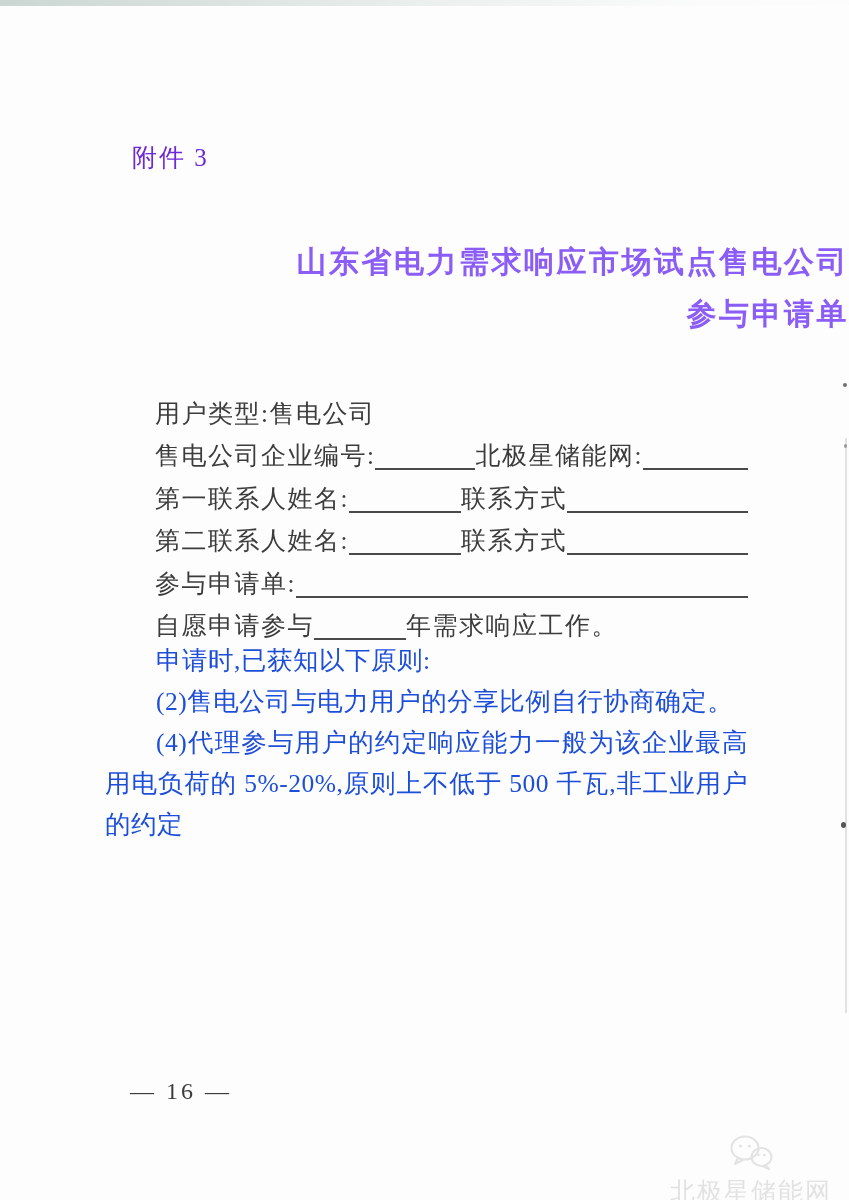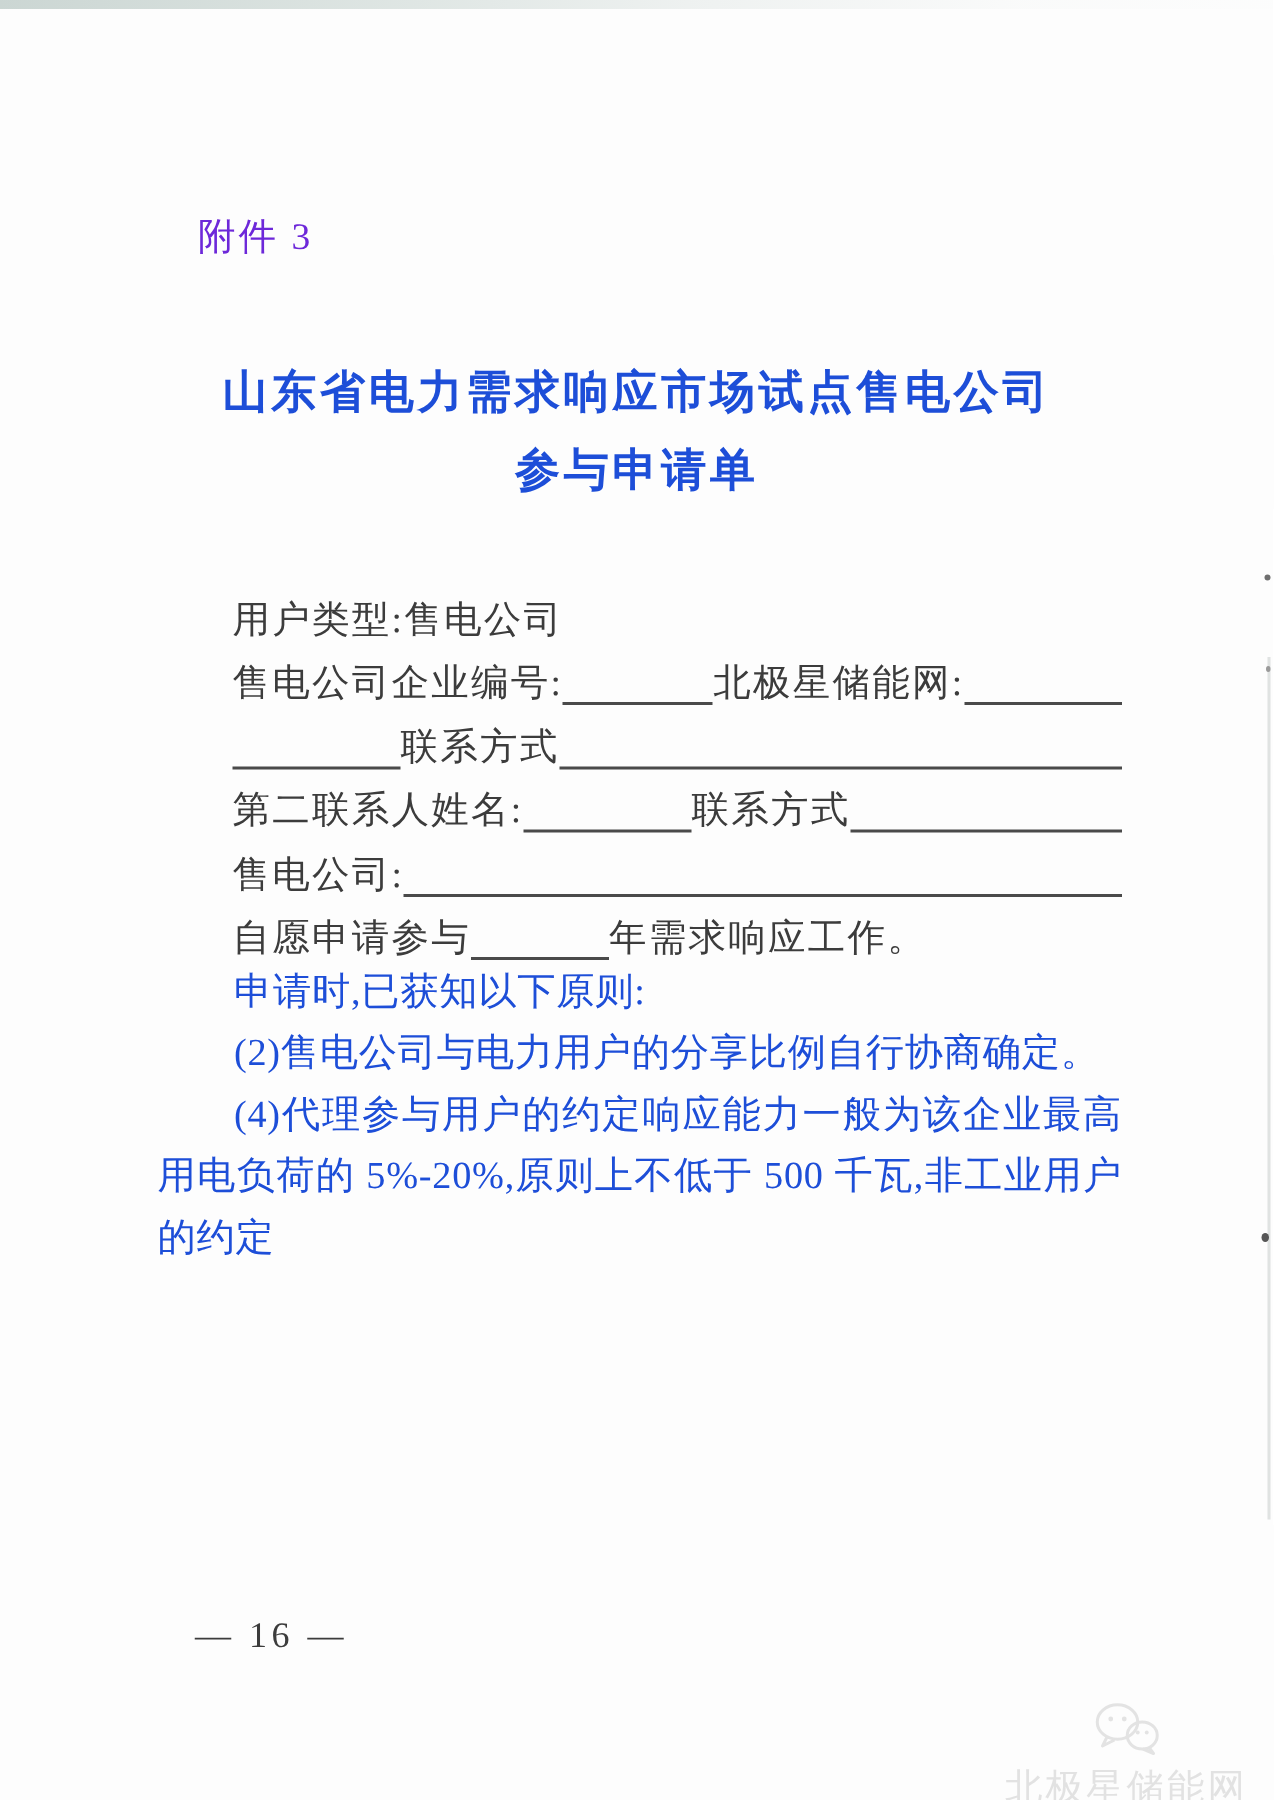--- a/index.html
+++ b/index.html
@@ -29,21 +29,21 @@
   .dot-a { left:843px; top:383px; width:4px; height:4px; background:#6f6f6f; }
   .dot-b { left:844px; top:444px; width:3px; height:4px; background:#9a9a9a; }
   .dot-c { left:841px; top:822px; width:5px; height:6px; background:#565656; }
 
   .attachment {
     position:absolute; left:95px; top:141px;
     font-size:25px; letter-spacing:2px; color:#6d28d9;margin-left:37px;
   }
   .title {
     position:absolute; left:0; right:0; top:236px;
-    text-align:center; font-weight:bold; color:#1d4ed8;
+    text-align:right; font-weight:bold; color:#8b5cf6;
     font-size:30px; line-height:52px; letter-spacing:2.5px;
   }
   .form-block {
     position:absolute; left:155px; top:386px; width:593px;
     font-size:25px; letter-spacing:1.5px; color:#3c3c3c;
   }
   .form-row {
     display:flex; align-items:flex-end; height:42.5px;
     white-space:nowrap;
   }
@@ -103,34 +103,35 @@
     </div>
 
     <div class="form-row">
       <span class="lbl">售电公司企业编号:</span>
       <span class="blank w100"></span>
       <span class="lbl">北极星储能网:</span>
       <span class="blank grow"></span>
     </div>
 
     <div class="form-row">
+      <span class="lbl">第一联系人姓名:</span>
       <span class="blank w112"></span>
       <span class="lbl">联系方式</span>
       <span class="blank grow"></span>
     </div>
 
     <div class="form-row">
       <span class="lbl">第二联系人姓名:</span>
       <span class="blank w112"></span>
       <span class="lbl">联系方式</span>
       <span class="blank grow"></span>
     </div>
 
     <div class="form-row">
-      <span class="lbl">售电公司:</span>
+      <span class="lbl">参与申请单:</span>
       <span class="blank grow"></span>
     </div>
 
     <div class="form-row">
       <span class="lbl">自愿申请参与</span>
       <span class="blank w92"></span>
       <span class="lbl">年需求响应工作。</span>
     </div>
 
   </div>

